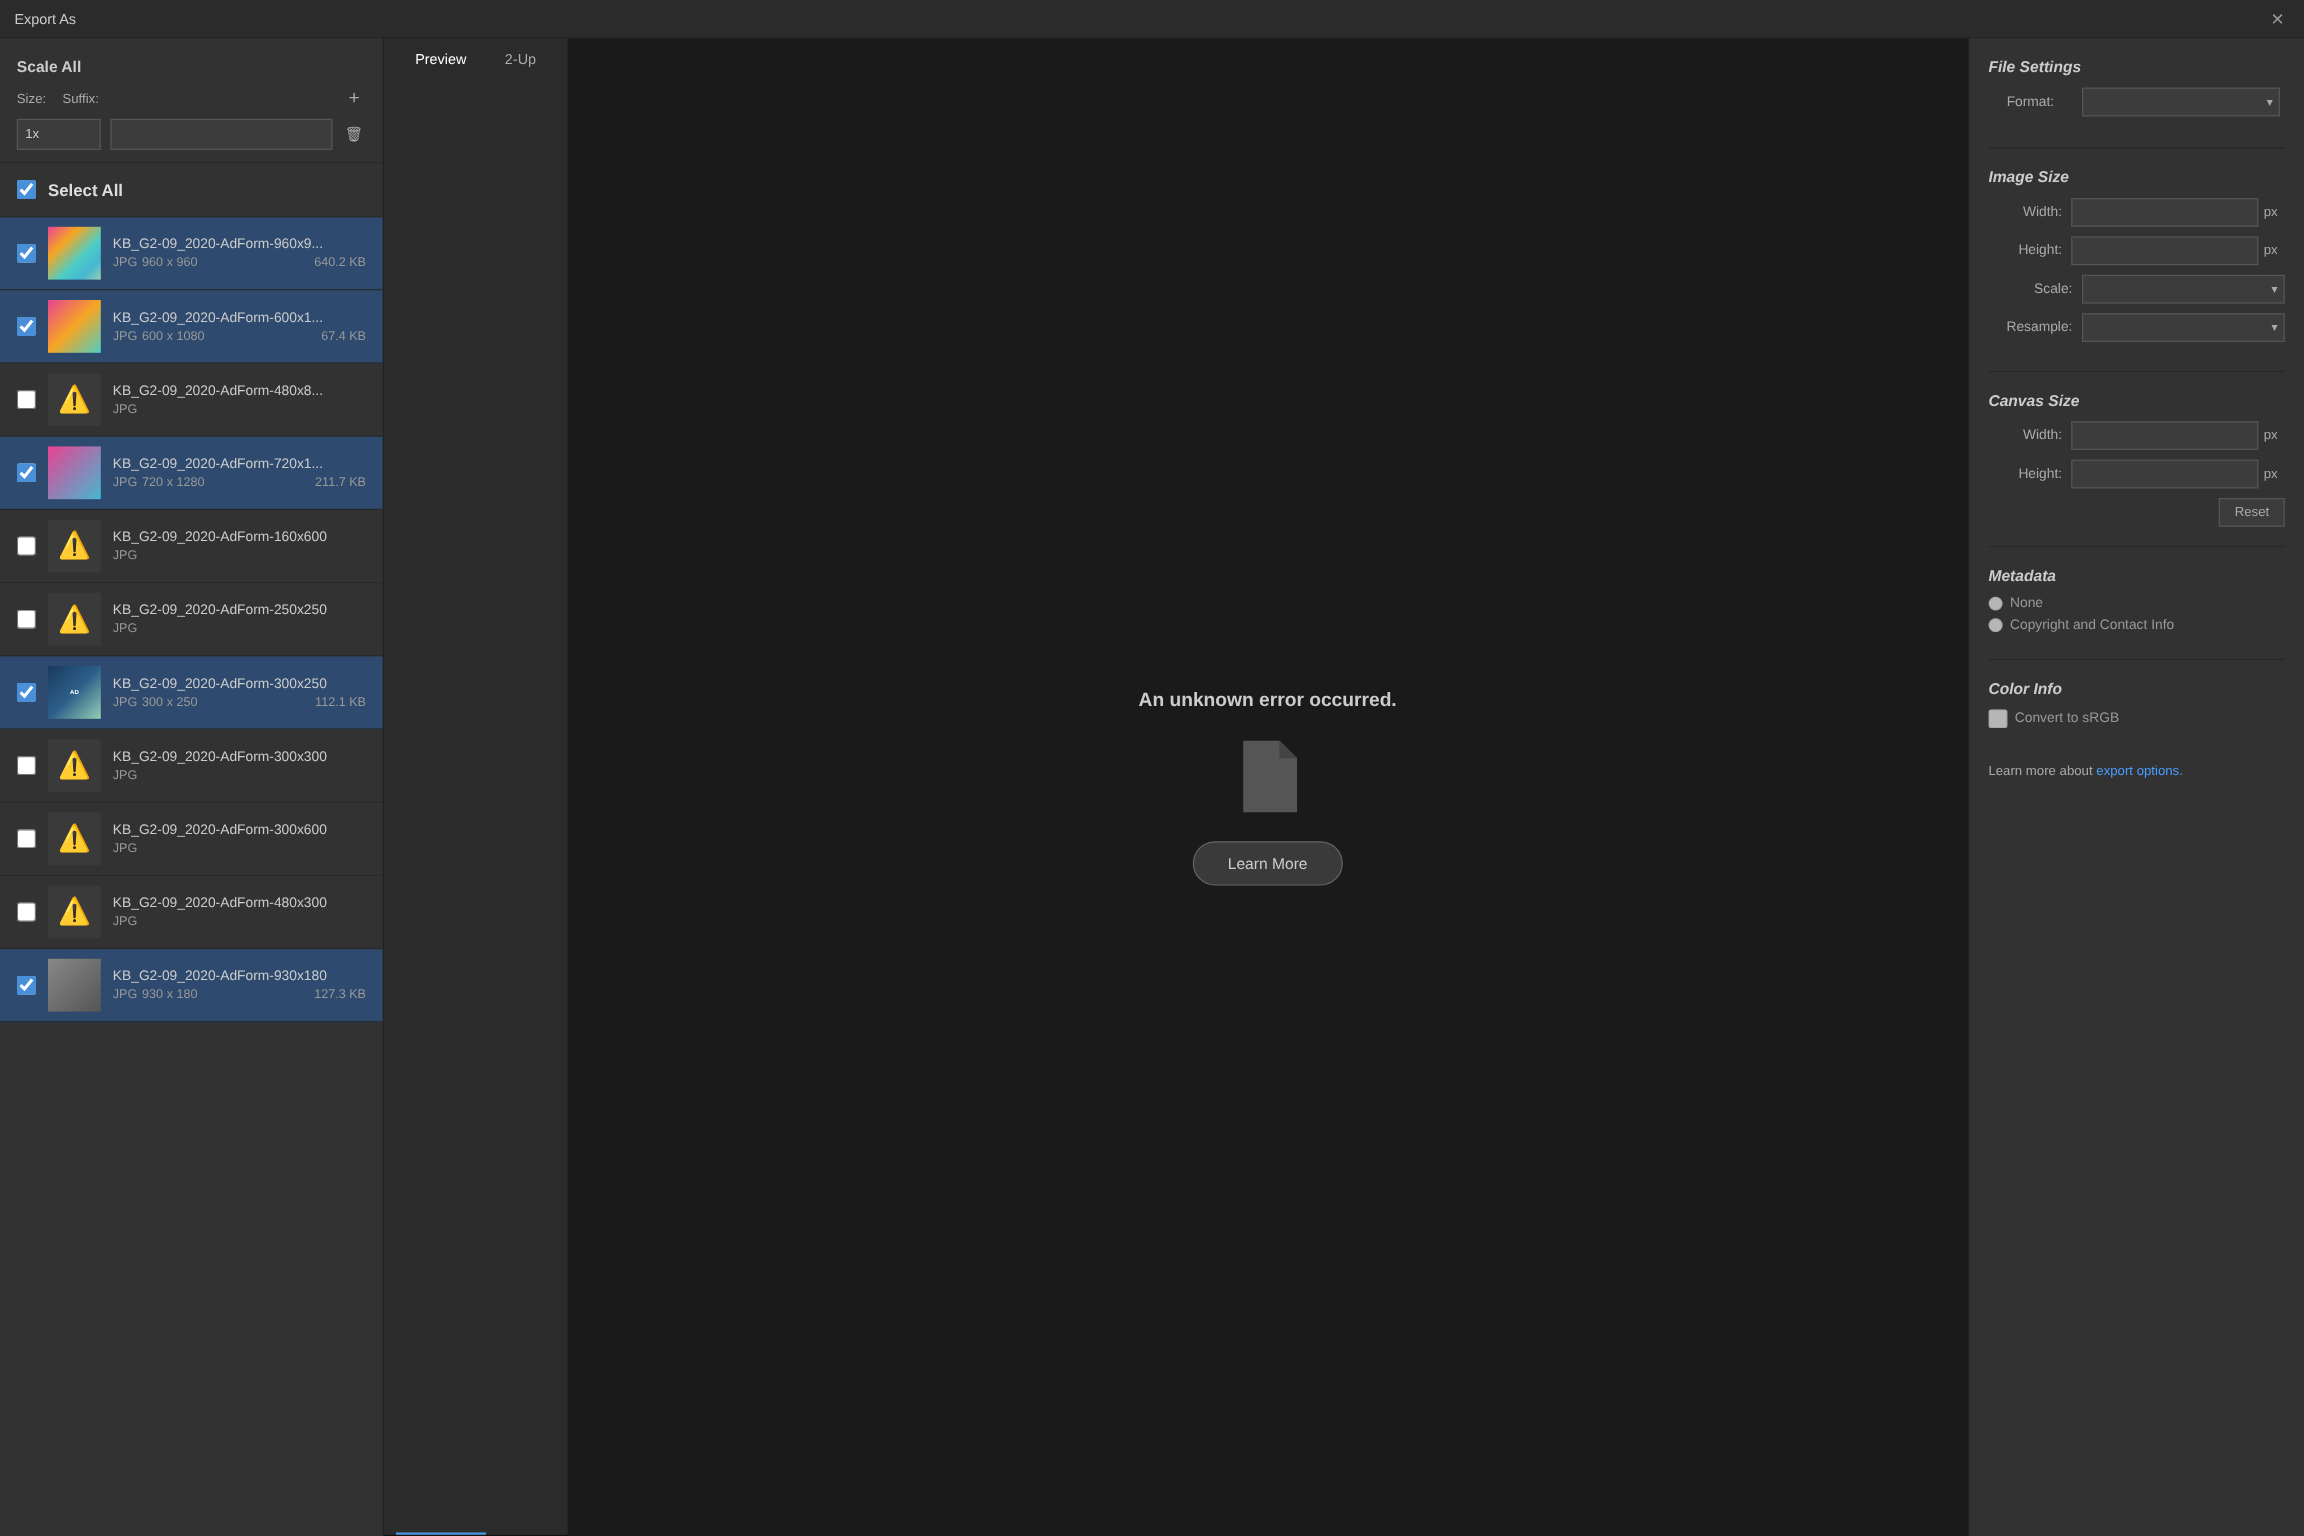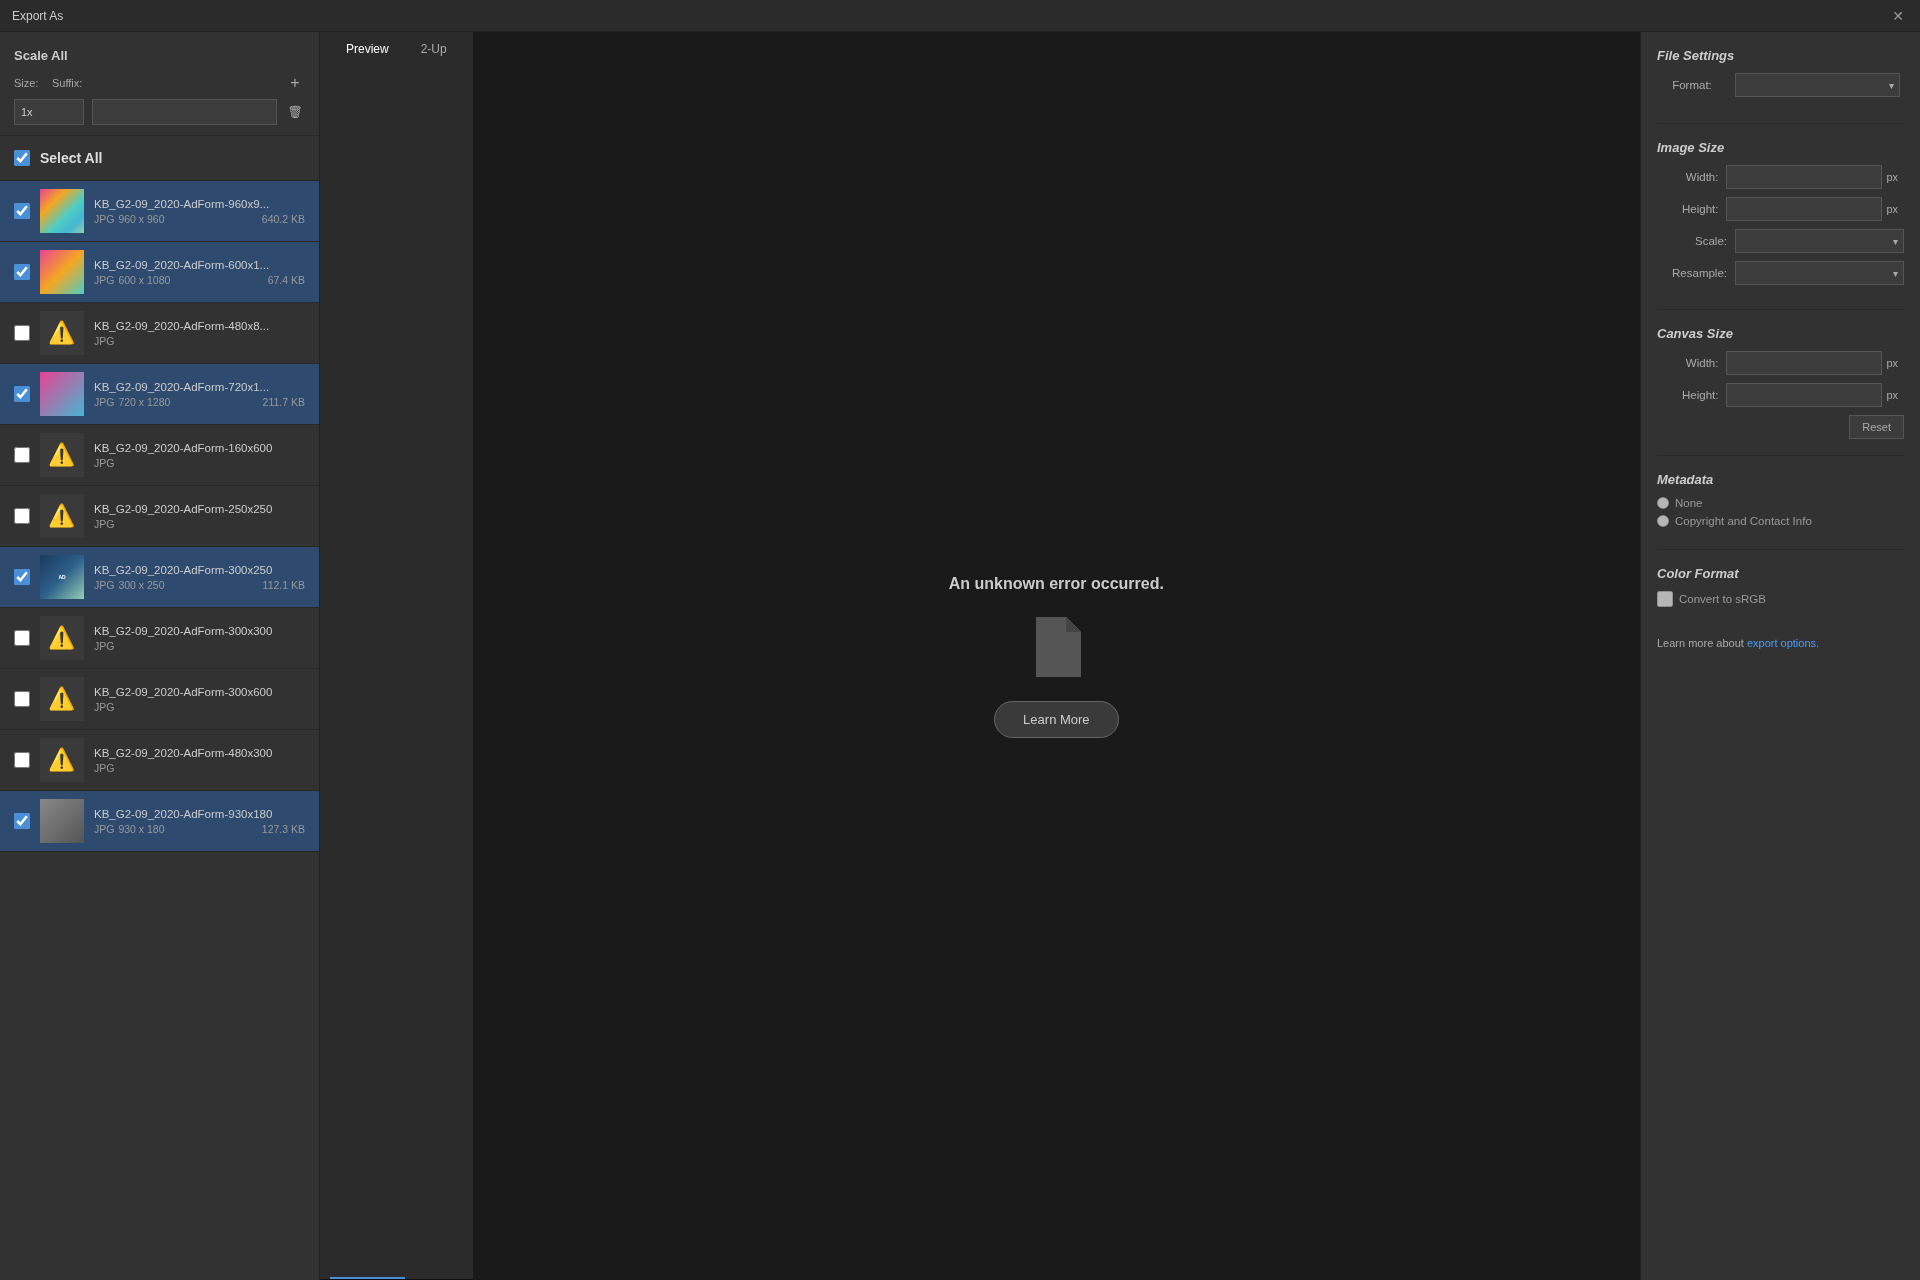--- a/index.html
+++ b/index.html
@@ -709,21 +709,21 @@
       </div>
       <div class="radio-row">
         <input type="radio" class="radio-input" name="metadata" disabled="" style="">
         <span class="radio-label">Copyright and Contact Info</span>
       </div>
     </div>
 
     <div class="divider"></div>
 
     <div>
-      <div class="section-title">Color Format</div>
+      <div class="section-title">Color Info</div>
       <div class="checkbox-row">
         <input type="checkbox" class="cb" disabled="" style="">
         <span class="checkbox-label">Convert to sRGB</span>
       </div>
     </div>
 
     <div class="learn-more-text">
       <span>Learn more about</span>
       <a class="learn-more-link" href="#">export options.</a>
     </div>

